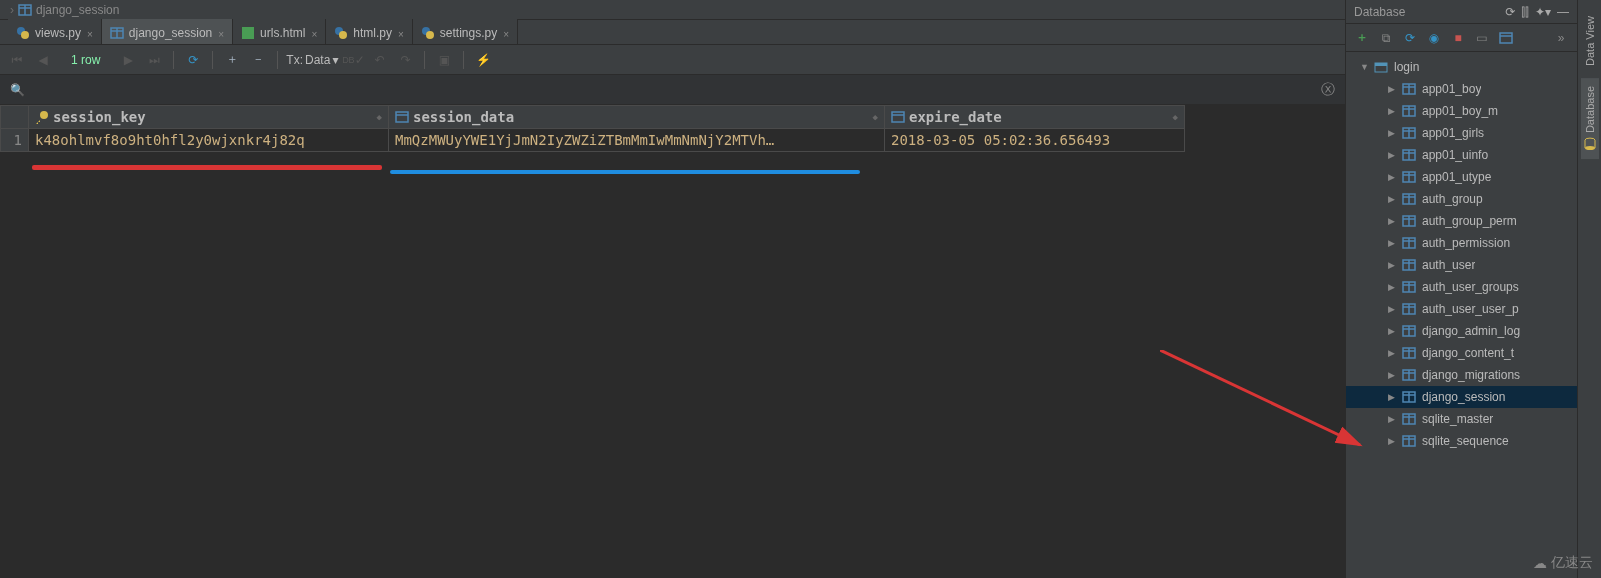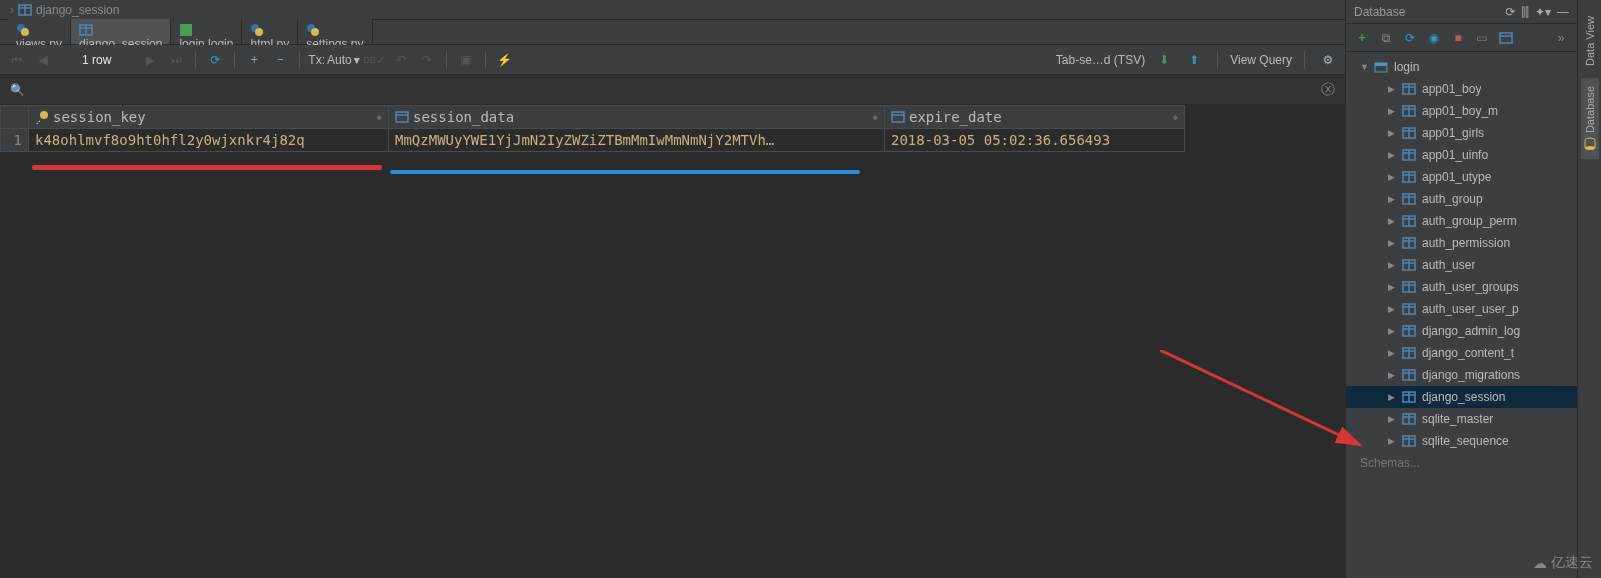--- a/index.html
+++ b/index.html
@@ -4,41 +4,41 @@
 <style>
 * { margin: 0; padding: 0; box-sizing: border-box; }
 body { background: #2b2b2b; color: #bbbbbb; font-family: "Segoe UI", Arial, sans-serif; font-size: 12px; width: 1601px; height: 578px; overflow: hidden; position: relative; }
 .container { display: flex; width: 100%; height: 100%; }
 .main-area { flex: 1; display: flex; flex-direction: column; min-width: 0; }
 .breadcrumb-bar { background: #3c3f41; height: 20px; display: flex; align-items: center; padding: 0 10px; border-bottom: 1px solid #2b2b2b; }
 .breadcrumb-bar .arrow-icon { color: #6b6b6b; margin-right: 4px; }
 .breadcrumb-bar .db-icon { width: 14px; height: 14px; margin-right: 4px; display: inline-flex; }
 .breadcrumb-title { color: #888; }
 .tabs-bar { display: flex; background: #3c3f41; height: 25px; align-items: flex-end; border-bottom: 1px solid #2b2b2b; padding-left: 8px; }
-.tab { display: flex; align-items: flex-start; padding: 4px 8px; background: #3c3f41; border-right: 1px solid #2b2b2b; height: 25px; cursor: pointer; flex-direction: column; }
+.tab { display: flex; align-items: flex-end; padding: 4px 8px; background: #3c3f41; border-right: 1px solid #2b2b2b; height: 25px; cursor: pointer; }
 .tab.active { background: #4e5254; }
 .tab-icon { width: 14px; height: 14px; margin-right: 5px; display: inline-flex; align-items: center; justify-content: center; }
 .tab-label { color: #bbbbbb; }
 .tab-close { margin-left: 6px; color: #888; font-size: 10px; }
 .toolbar { display: flex; align-items: center; background: #3c3f41; height: 30px; border-bottom: 1px solid #2b2b2b; padding: 0 6px; gap: 4px; }
 .tb-btn { width: 22px; height: 22px; display: flex; align-items: center; justify-content: center; color: #a9b7c6; cursor: pointer; }
 .tb-btn.disabled { color: #555; }
 .tb-sep { width: 1px; height: 18px; background: #555; margin: 0 4px; }
-.tb-text { color: #e5e5e5; margin: 0 24px; }
+.tb-text { color: #86efac; margin: 0 13px; }
 .tx-mode { display: flex; align-items: center; gap: 2px; }
 .spacer { flex: 1; }
 .tb-right { display: flex; align-items: center; gap: 8px; }
 .filter-row { display: flex; align-items: center; background: #313335; height: 30px; padding: 0 10px; border-bottom: 1px solid #2b2b2b; }
 .filter-icon { color: #888; margin-right: 8px; }
 .filter-placeholder { color: #555; font-style: italic; }
 .filter-clear { margin-left: auto; color: #888; font-size: 14px; cursor: pointer; }
 .table-area { flex: 1; background: #2b2b2b; overflow: auto; position: relative; }
 table { border-collapse: collapse; table-layout: fixed; }
 th, td { border: 1px solid #4a4a4a; padding: 3px 6px; text-align: left; font-family: "Consolas", monospace; font-size: 14px; white-space: nowrap; overflow: hidden; text-overflow: ellipsis; }
-th { background: #3c3f41; font-weight: normal; position: relative; }
+th { background: #3c3f41; font-weight: bold; position: relative; }
 .rownum-col { width: 28px; text-align: right; color: #888; background: #3c3f41; }
 .col-header { display: flex; align-items: center; gap: 4px; }
 .col-icon { width: 14px; height: 14px; display: inline-flex; }
 .key-icon svg path { fill: #d6b84c; }
 .col-sort { margin-left: auto; color: #666; font-size: 9px; }
 td.cell { color: #cdb180; background: #2b2b2b; }
 .annotation { position: absolute; pointer-events: none; }
 .red-underline { position: absolute; left: 32px; top: 165px; width: 350px; height: 5px; background: #d93535; border-radius: 2px; }
 .red-underline::after { content:''; position:absolute; right:-2px; top:-2px; border:4px solid transparent; }
 .blue-underline { position: absolute; left: 390px; top: 170px; width: 470px; height: 4px; background: #1f8de0; border-radius: 2px; }
@@ -103,21 +103,21 @@
           </span>
         <span class="tab-label">django_session</span>
         <span class="tab-close">×</span>
       </div>
       <div class="tab">
         <span class="tab-icon">
             <svg width="14" height="14">
               <rect x="1" y="1" width="12" height="12" fill="#499c54"></rect>
             </svg>
           </span>
-        <span class="tab-label">login.login</span>
+        <span class="tab-label">urls.html</span>
         <span class="tab-close">×</span>
       </div>
       <div class="tab">
         <span class="tab-icon">
             <svg width="14" height="14">
               <circle cx="5" cy="5" r="4" fill="#3671a3"></circle>
               <circle cx="9" cy="9" r="4" fill="#d6b84c"></circle>
             </svg>
           </span>
         <span class="tab-label">html.py</span>
@@ -142,40 +142,31 @@
       <span class="tb-btn disabled">▶</span>
       <span class="tb-btn disabled">⏭</span>
       <span class="tb-sep"></span>
       <span class="tb-btn" style="color:#3592c4;">⟳</span>
       <span class="tb-sep"></span>
       <span class="tb-btn">＋</span>
       <span class="tb-btn">－</span>
       <span class="tb-sep"></span>
       <span class="tx-mode">
         <span>Tx:</span>
-        <span>Auto</span>
+        <span>Data</span>
         <span>▾</span>
       </span>
       <span class="tb-btn disabled"><span style="font-size:9px;">DB</span>✓</span>
       <span class="tb-btn disabled">↶</span>
       <span class="tb-btn disabled">↷</span>
       <span class="tb-sep"></span>
       <span class="tb-btn disabled">▣</span>
       <span class="tb-sep"></span>
       <span class="tb-btn" style="color:#3592c4;">⚡</span>
       <div class="spacer"></div>
-      <div class="tb-right">
-        <span>Tab-se…d (TSV)</span>
-        <span class="tb-btn" style="color:#499c54;">⬇</span>
-        <span class="tb-btn" style="color:#3592c4;">⬆</span>
-        <span class="tb-sep"></span>
-        <span>View Query</span>
-        <span class="tb-sep"></span>
-        <span class="tb-btn">⚙</span>
-      </div>
     </div>
 
     <div class="filter-row">
       <span class="filter-icon">🔍</span>
       <span class="filter-placeholder"></span>
       <span class="filter-clear">ⓧ</span>
     </div>
 
     <div class="table-area">
       <table>
@@ -455,21 +446,20 @@
             <span class="tree-icon">
               <svg class="icon-table" viewBox="0 0 14 14" width="14" height="14">
                 <rect x="1" y="2" width="12" height="10"></rect>
                 <line x1="1" y1="5" x2="13" y2="5"></line>
                 <line x1="7" y1="2" x2="7" y2="12"></line>
               </svg>
             </span>
             <span class="tree-label">sqlite_sequence</span>
           </div>
         </div>
-      <div class="schemas-label">Schemas...</div>
     </div>
   </div>
 
   <div class="sidebar-tabs">
     <div class="vtab">
       <span>Data View</span>
     </div>
     <div class="vtab active">
       <span class="vtab-icon"><svg width="14" height="14">
             <ellipse cx="7" cy="3" rx="5" ry="2" fill="#d6b84c"></ellipse>

